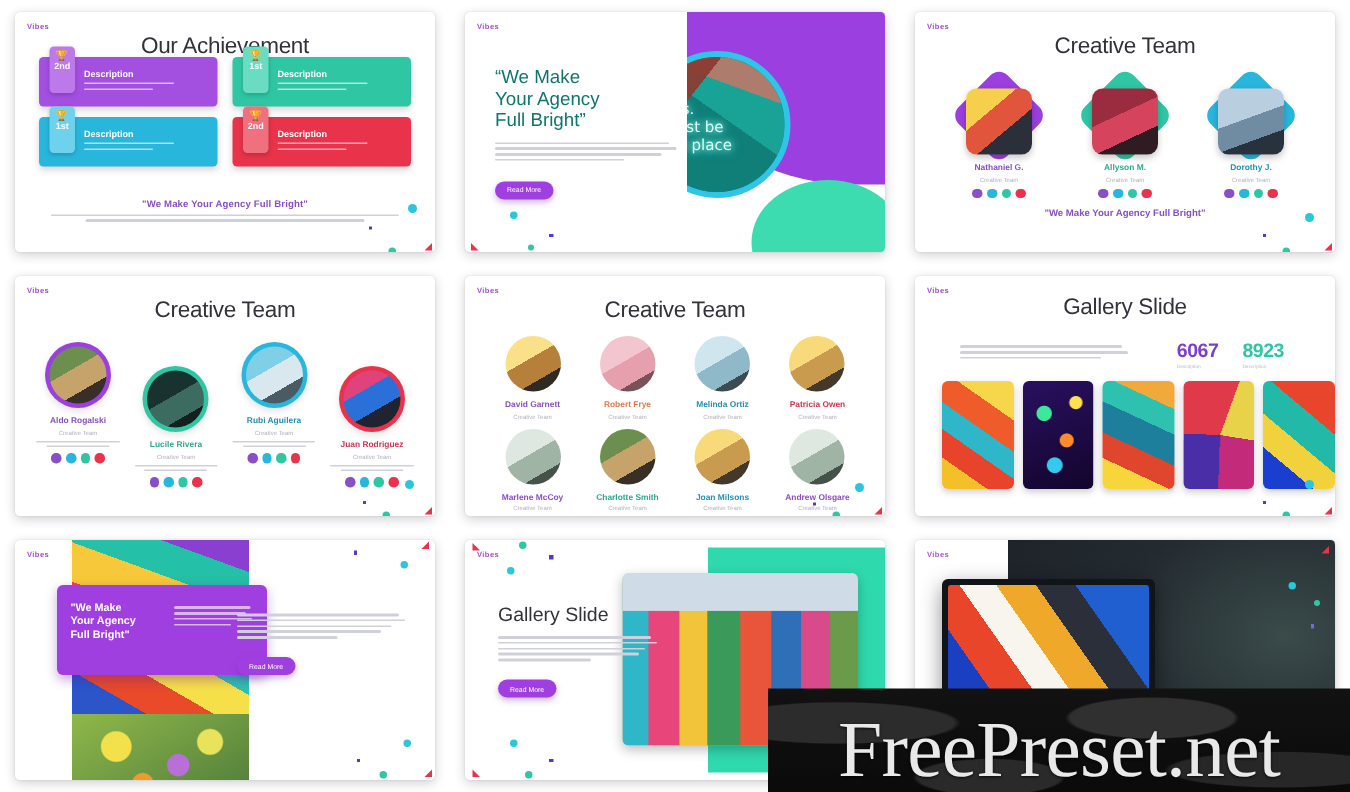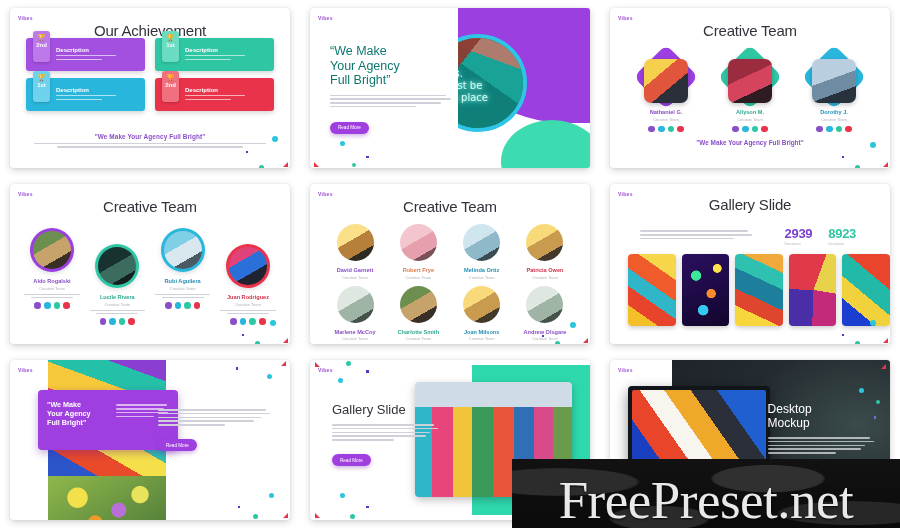--- a/index.html
+++ b/index.html
@@ -522,21 +522,21 @@
       <div style="position:absolute;left:0;right:0;top:12px;">
         <div class="title">Gallery Slide</div>
       </div>
       <div class="gal-txt">
         <div class="ln" style="width:96%"></div>
           <div class="ln" style="width:100%"></div>
         <div class="ln" style="width:84%"></div>
       </div>
       <div class="stats">
         <div class="s">
-          <div class="v" style="color:#7b3fd0">2939</div>
+          <div class="v" style="color:#7b3fd0">6067</div>
           <div class="l">Description</div>
         </div>
         <div class="s">
           <div class="v" style="color:#2fc6a4">8923</div>
           <div class="l">Description</div>
         </div>
       </div>
       <div class="gstrip">
         <div class="g art1"></div>
         <div class="g art2"></div>
@@ -623,31 +623,20 @@
   </div>
 
   <div class="cell">
     <div class="slide">
       <div class="dm-dark"></div>
       <div class="logo onlight">Vibes</div>
       <div class="dm-mon">
         <div class="dm-scr paint"></div>
         <div class="dm-stand"></div>
       </div>
-      <div class="dm-txt">
-        <h2 style="white-space:pre-line">Desktop
-Mockup</h2>
-        <div style="margin-top:7px">
-          <div class="ln w" style="width:96%"></div>
-            <div class="ln w" style="width:100%"></div>
-          <div class="ln w" style="width:92%"></div>
-            <div class="ln w" style="width:88%"></div>
-          <div class="ln w" style="width:64%"></div>
-        </div>
-      </div>
       <span class="dot" style="width:5px;height:5px;background:#29c6dd;right:26px;top:28px;"></span>
       <span class="dot" style="width:4px;height:4px;background:#2fc6a4;right:10px;top:40px;"></span>
       <span class="sq" style="width:2.5px;height:2.5px;background:#7a6ad0;right:14px;top:56px;"></span>
       <span class="tri" style="right:4px;top:4px;border-left:5px solid transparent;border-bottom:5px solid #e8334a;"></span>
     </div>
   </div>
 
   <div class="wm">
     <span>FreePreset.net</span>
   </div>

